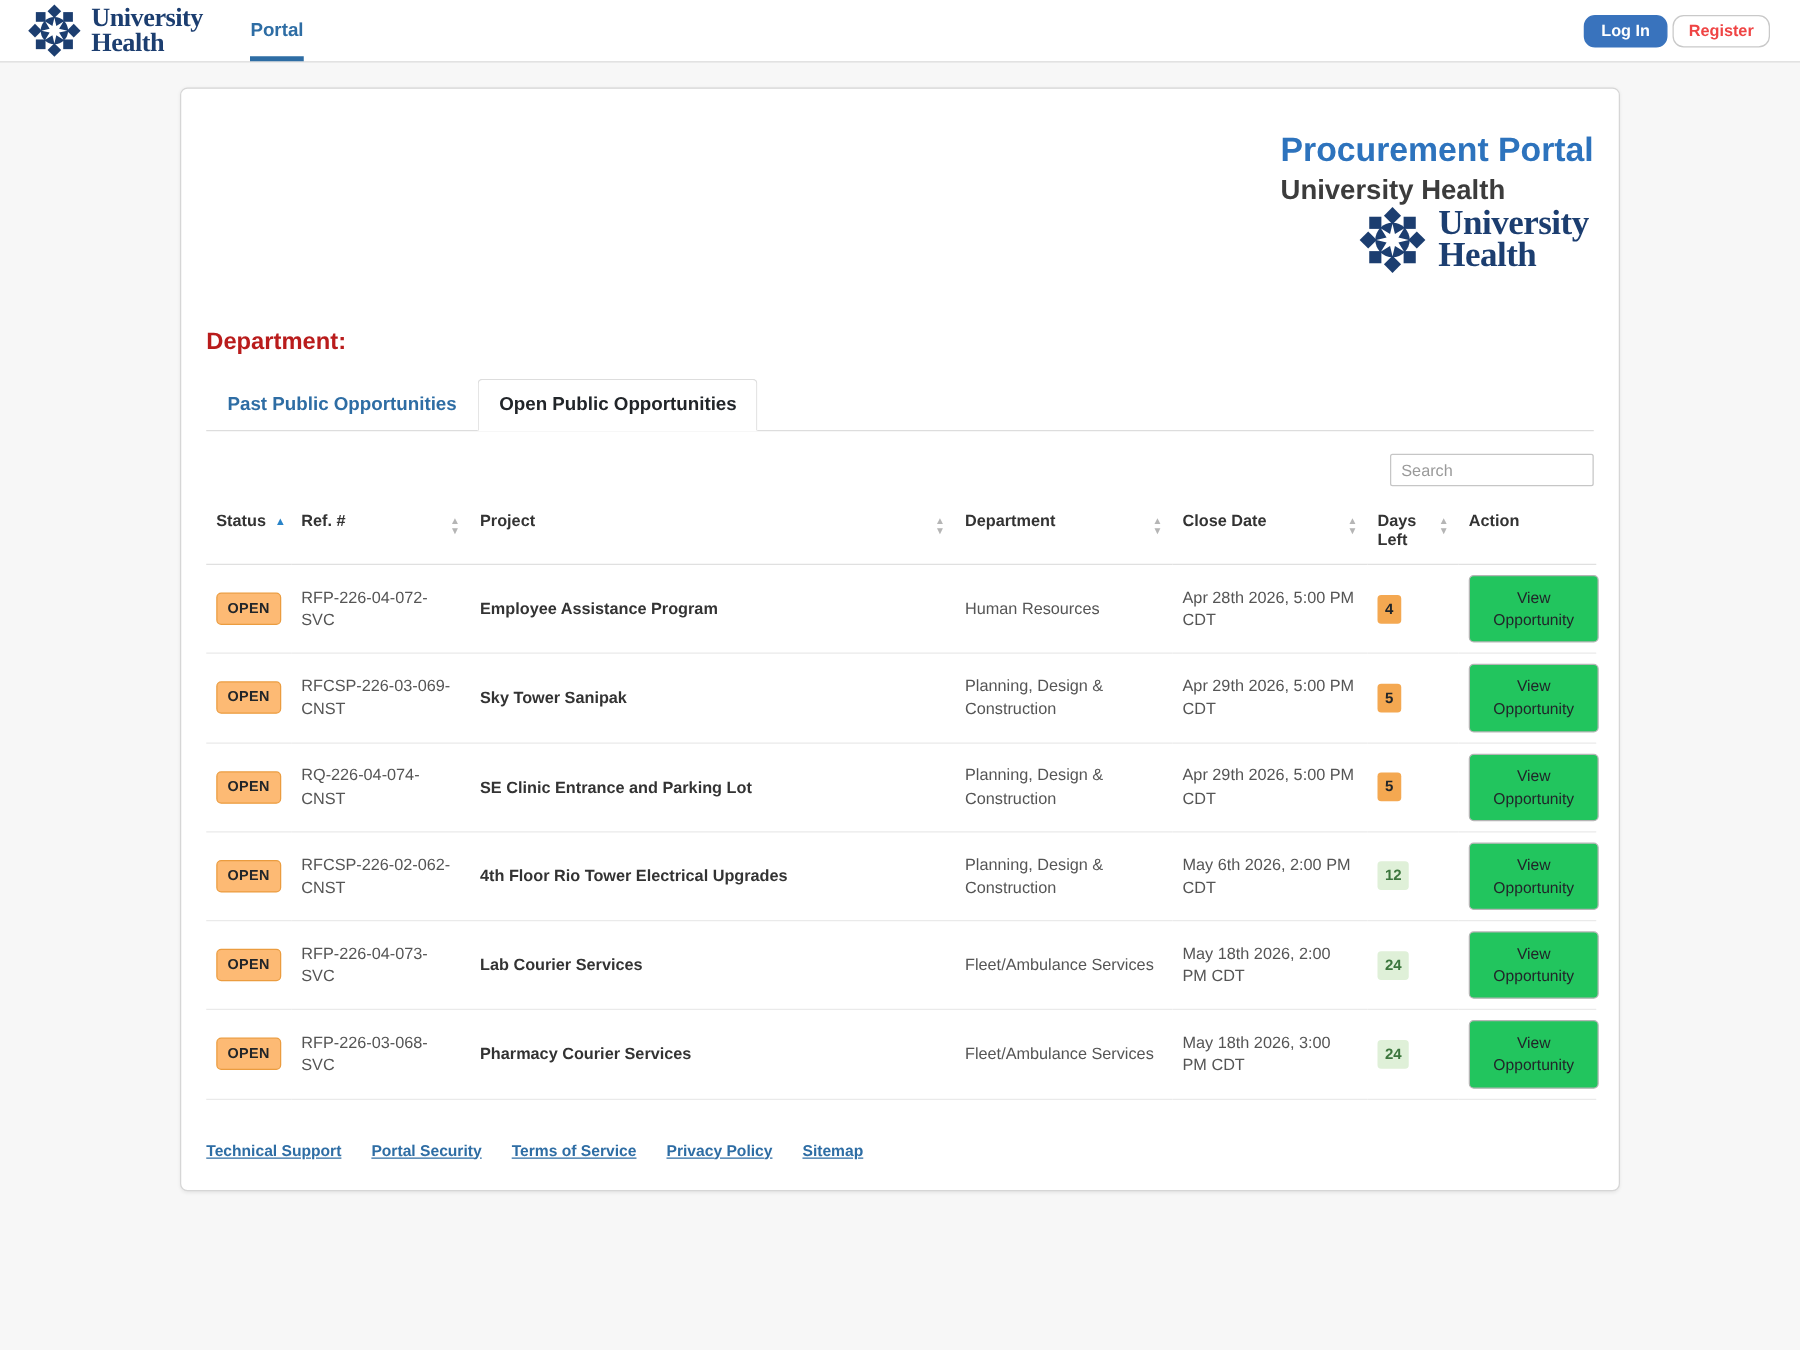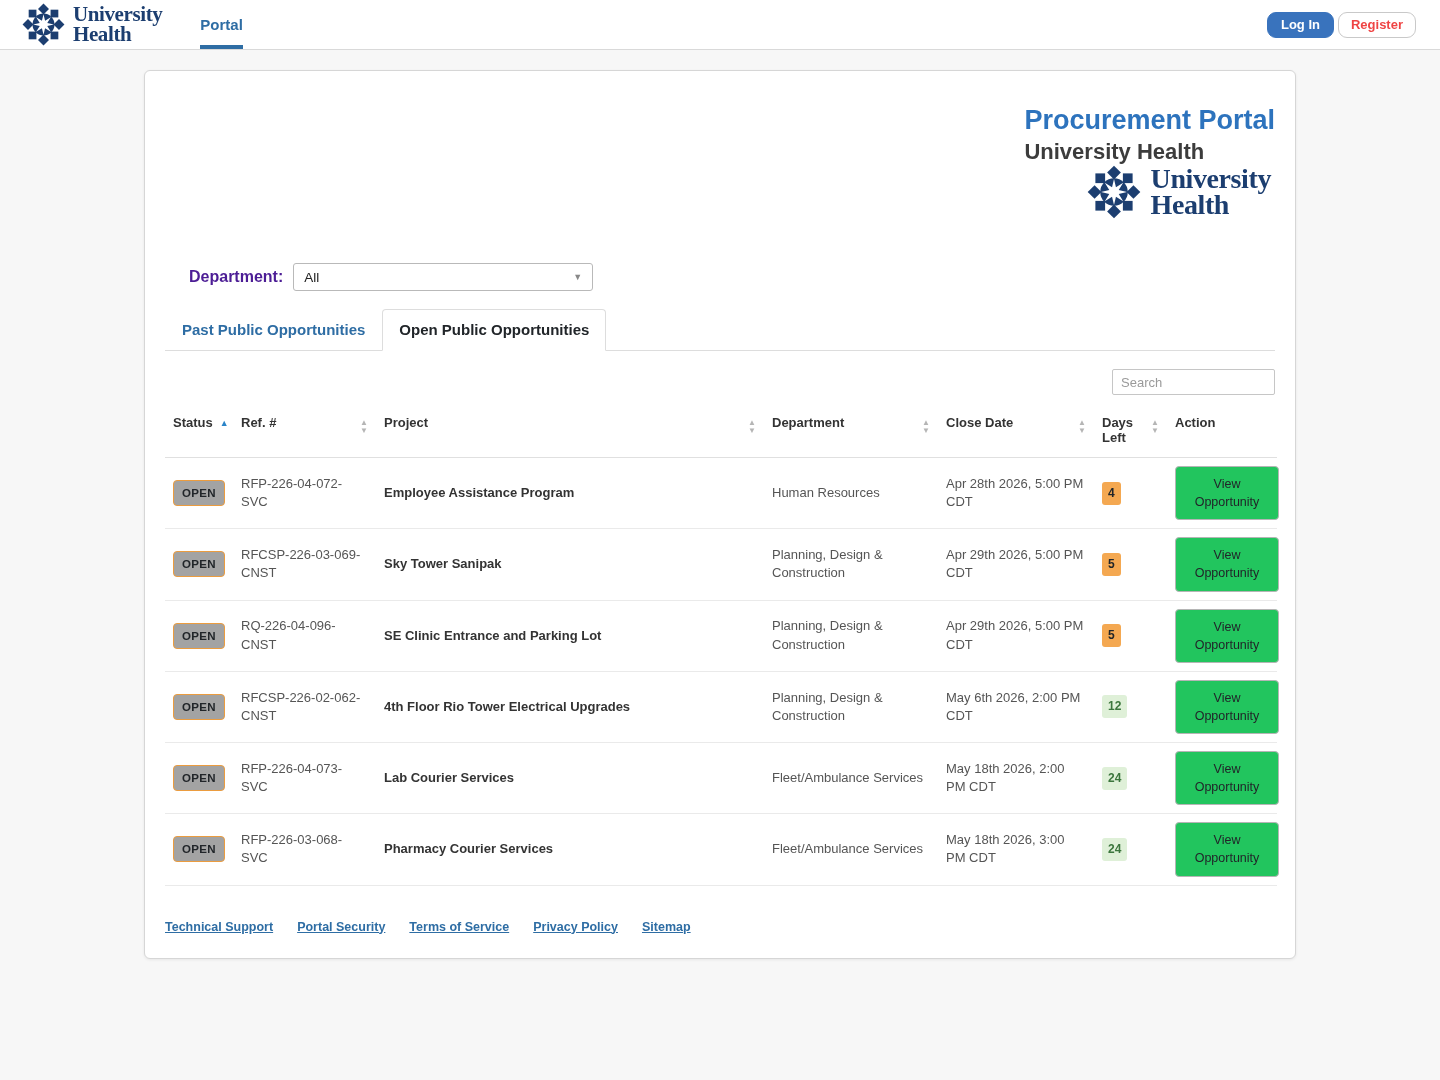--- a/index.html
+++ b/index.html
@@ -56,21 +56,21 @@
   }
   .card-header { display: flex; justify-content: space-between; align-items: flex-end; padding-top: 14px; flex-direction: column; }
   .page-title { color: #2d73bd; font-size: 27px; font-weight: bold; margin: 0; }
   .page-subtitle { color: #3c3c3c; font-size: 22px; font-weight: bold; margin: 3px 0 0; }
   .header-logo { display: flex; align-items: center; gap: 10px; margin-right: 4px; }
   .header-logo svg { width: 54px; height: 54px; }
   .header-logo .brand-text { font-size: 28px; }
 
   
   .dept-row { display: flex; align-items: center; gap: 10px; margin-top: 44px; }
-  .dept-label { font-weight: bold; font-size: 16px; color: #4c1d95; margin-left: 24px; }
+  .dept-label { font-weight: bold; font-size: 19px; color: #b91c1c; }
   .dept-select {
     width: 300px; height: 28px; background: #fff;
     border: 1px solid #b9b9b9; border-radius: 3px;
     display: flex; align-items: center; justify-content: space-between;
     padding: 0 10px; font-size: 13.5px; color: #222; cursor: pointer;
   }
   .caret { color: #888; font-size: 9px; }
 
   
   .tabs { display: flex; border-bottom: 1px solid #ddd; margin-top: 18px; }
@@ -101,21 +101,21 @@
   td {
     padding: 8px; font-size: 13px; color: #555;
     border-bottom: 1px solid #eaeaea;
     vertical-align: middle; height: 70px; line-height: 1.4;
   }
   .th-flex { display: flex; justify-content: space-between; align-items: flex-start; gap: 4px; }
   .th-status { display: flex; gap: 7px; align-items: flex-start; }
   .sort-asc { color: #2a84c8; font-size: 9px; margin-top: 3px; }
   .sort-both { display: flex; flex-direction: column; color: #b5b5b5; font-size: 8px; line-height: 1.0; margin-top: 4px; flex: none; }
   .badge-open {
-    display: inline-block; background: #a3a3a3; border: 1px solid #eb9c3f;
+    display: inline-block; background: #fdba74; border: 1px solid #eb9c3f;
     color: #212529; font-weight: bold; font-size: 11.5px;
     padding: 4px 8px; border-radius: 4px; letter-spacing: 0.3px;
   }
   .project-name { font-weight: bold; color: #333; }
   .days-badge {
     display: inline-block; min-width: 14px; text-align: center;
     font-weight: bold; font-size: 12px; padding: 3px 6px; border-radius: 3px;
   }
   .level-warning { background: #f4a851; color: #212529; }
   .level-success { background: #dff0d8; color: #3c763d; }
@@ -184,24 +184,20 @@
       </svg>
       <div class="brand-text">
         <div>University</div>
         <div>Health</div>
       </div>
     </div>
   </div>
 
   <div class="dept-row">
     <span class="dept-label">Department:</span>
-    <div class="dept-select">
-      <span>All</span>
-      <span class="caret">▼</span>
-    </div>
   </div>
 
   <div class="tabs">
     <div class="tab inactive">Past Public Opportunities</div>
     <div class="tab active">Open Public Opportunities</div>
   </div>
 
   <div class="search-row">
     <input class="search-input" type="text" placeholder="Search" style="">
   </div>
@@ -291,21 +287,21 @@
           <td>RFCSP-226-03-069-CNST</td>
           <td><span class="project-name">Sky Tower Sanipak</span></td>
           <td>Planning, Design &amp; Construction</td>
           <td>Apr 29th 2026, 5:00 PM CDT</td>
           <td><span class="days-badge level-warning">5</span></td>
           <td><button class="view-btn">View Opportunity</button></td>
         </tr>
 
         <tr>
           <td><span class="badge-open">OPEN</span></td>
-          <td>RQ-226-04-096-CNST</td>
+          <td>RQ-226-04-074-CNST</td>
           <td><span class="project-name">SE Clinic Entrance and Parking Lot</span></td>
           <td>Planning, Design &amp; Construction</td>
           <td>Apr 29th 2026, 5:00 PM CDT</td>
           <td><span class="days-badge level-warning">5</span></td>
           <td><button class="view-btn">View Opportunity</button></td>
         </tr>
 
         <tr>
           <td><span class="badge-open">OPEN</span></td>
           <td>RFCSP-226-02-062-CNST</td>

